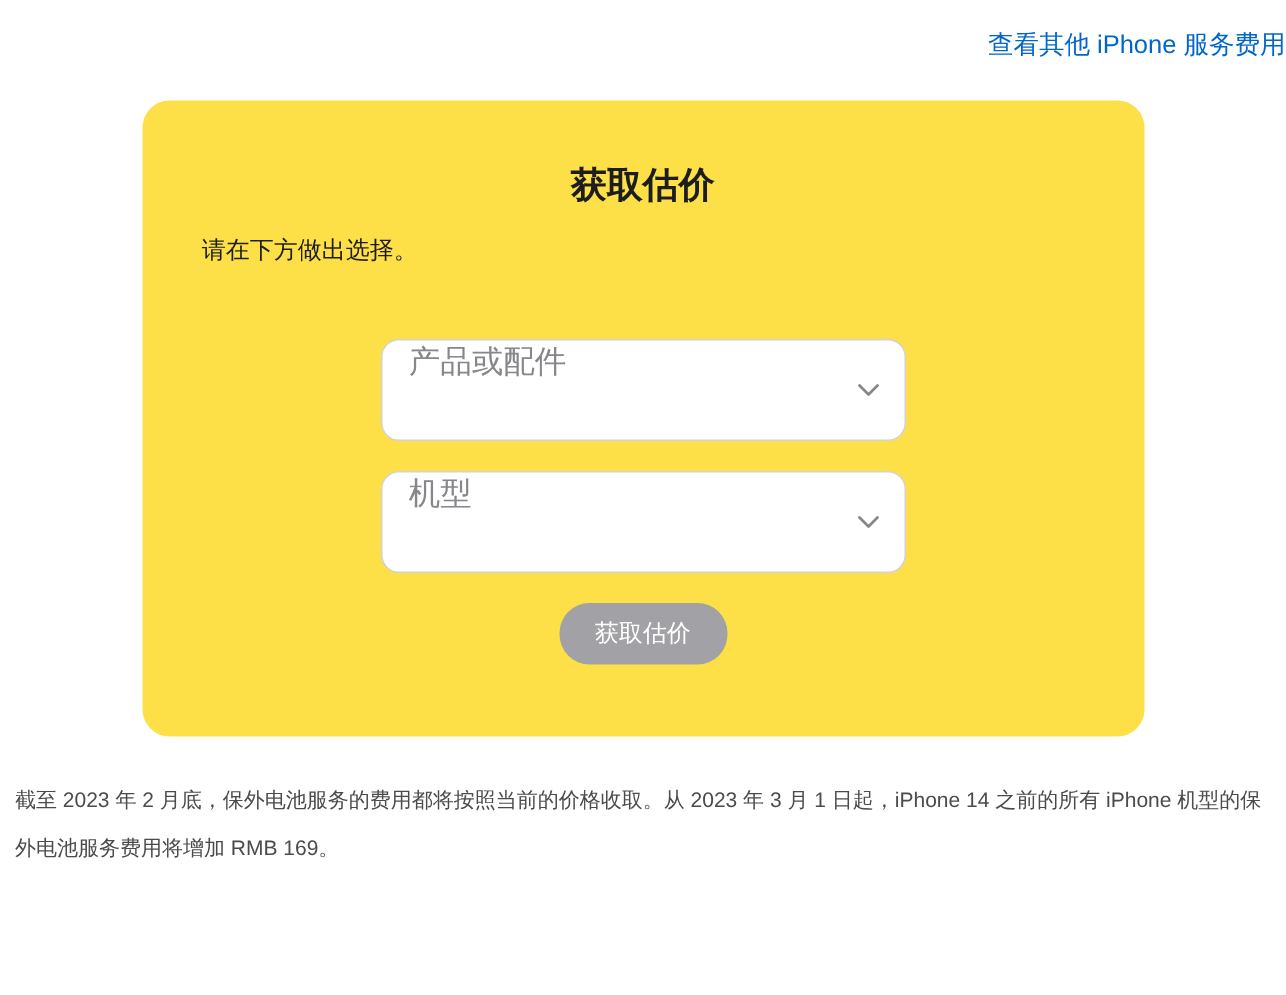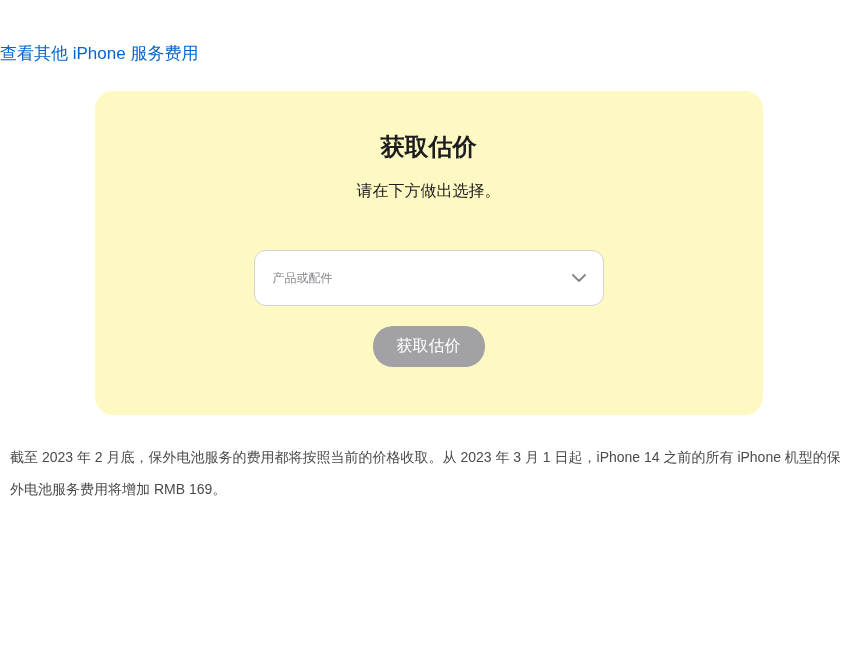--- a/index.html
+++ b/index.html
@@ -6,69 +6,69 @@
     body {
       font-family: -apple-system, BlinkMacSystemFont, "Segoe UI", "Helvetica Neue", Arial, sans-serif;
       background: #ffffff;
       color: #1d1d1f;
       width: 857px;
       height: 663px;
       position: relative;
       overflow: hidden;
     }
     .top-link {
-      text-align: left;
-      padding-top: 42px;
+      text-align: right;
+      padding-top: 18px;
       padding-bottom: 26px;
     }
     .top-link a {
       color: #06c;
       font-size: 17px;
       text-decoration: none;
       cursor: pointer;
     }
     .card {
       width: 668px;
       margin: 0 auto;
-      background: #fef9c3;
+      background: #fde047;
       border-radius: 18px;
       padding: 40px 40px 48px 40px;
     }
     .card-title {
       text-align: center;
       font-size: 24px;
       font-weight: 600;
       color: #1d1d1f;
       margin-bottom: 18px;
     }
     .card-sub {
-      text-align: center;
+      text-align: left;
       font-size: 16px;
       color: #1d1d1f;
       margin-bottom: 48px;
     }
     .selects {
       width: 350px;
       margin: 0 auto;
     }
     .select-wrap {
       position: relative;
       margin-bottom: 20px;
     }
     .select-box {
       width: 100%;
-      height: 56px;
+      height: 68px;
       background: #ffffff;
       border: 1px solid #d2d2d7;
       border-radius: 12px;
       padding: 0 44px 0 18px;
-      font-size: 12px;
+      font-size: 21px;
       color: #86868b;
       display: flex;
-      align-items: center;
+      align-items: flex-start;
       cursor: pointer;
     }
     .chevron {
       position: absolute;
       right: 18px;
       top: 50%;
       transform: translateY(-50%);
       pointer-events: none;
     }
     .chevron svg { display: block; }
@@ -121,20 +121,30 @@
       <div class="select-box">
         <span>产品或配件</span>
       </div>
       <span class="chevron">
         <svg width="14" height="8" viewBox="0 0 14 8">
             <path d="M1 1 L7 7 L13 1" stroke="#86868b" stroke-width="1.8" fill="none" stroke-linecap="round" stroke-linejoin="round"></path>
           </svg>
       </span>
     </div>
 
+    <div class="select-wrap">
+      <div class="select-box">
+        <span>机型</span>
+      </div>
+      <span class="chevron">
+        <svg width="14" height="8" viewBox="0 0 14 8">
+            <path d="M1 1 L7 7 L13 1" stroke="#86868b" stroke-width="1.8" fill="none" stroke-linecap="round" stroke-linejoin="round"></path>
+          </svg>
+      </span>
+    </div>
   </div>
 
 
   <div class="btn-wrap">
     <button class="submit-btn">获取估价</button>
   </div>
 </div>
 
 <div class="footnotes">
   <p style="position:relative;">

